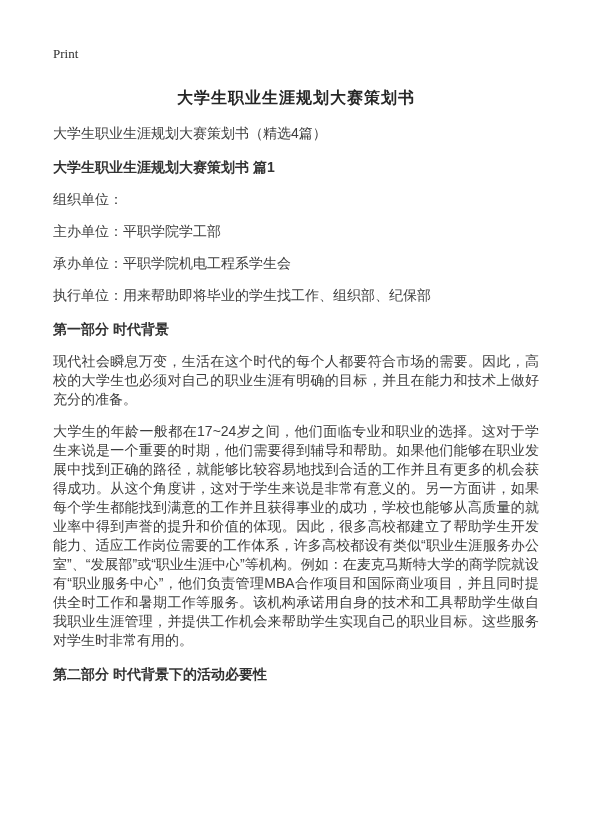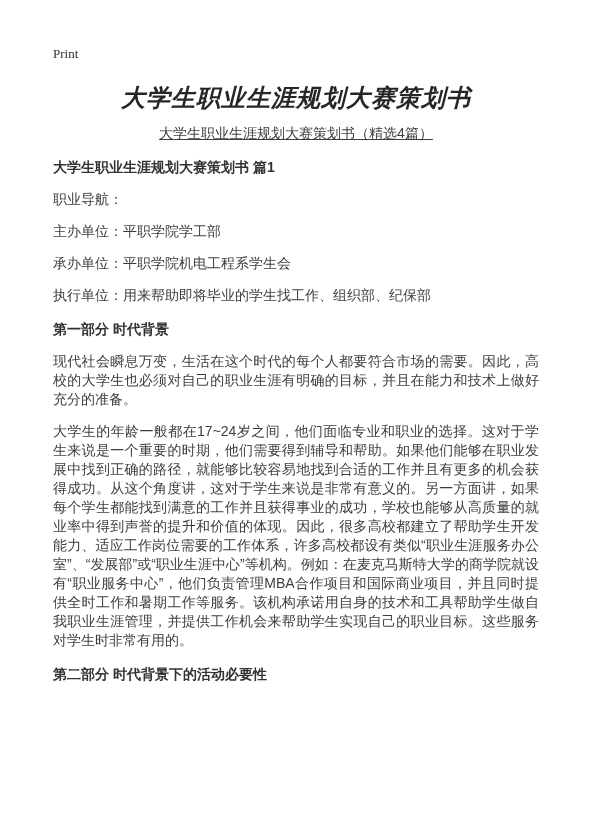--- a/index.html
+++ b/index.html
@@ -17,58 +17,57 @@
   }
   .print-label {
     font-family: "Liberation Serif", "DejaVu Serif", serif;
     font-size: 13px;
     line-height: 16px;
     color: #2f2f2f;
     display: inline-block;
     cursor: pointer;
   }
   .doc-title {
-    font-size: 24px;
+    font-size: 16px;
     line-height: 26px;
     font-weight: bold;
     text-align: center;
     color: #262626;
     margin: 23px 0 0 0;
     letter-spacing: 1px;
-    font-style: italic;
   }
   .para {
     font-size: 14px;
     line-height: 19px;
     color: #3d3d3d;
     text-align: justify;
     margin: 13px 0;
   }
   .para.heading {
     font-weight: bold;
     color: #333333;
     margin: 15px 0 10px 0;
     text-align: left;
   }
-  .para.subtitle { text-align: center; text-decoration: underline; }
+  .para.subtitle { text-align: left; }
 </style>
 </head>
 <body>
 
 <div class="page">
 
   <span class="print-label">Print</span>
 
   <h1 class="doc-title">大学生职业生涯规划大赛策划书</h1>
 
   <p class="para subtitle">大学生职业生涯规划大赛策划书（精选4篇）</p>
 
   <p class="para heading">大学生职业生涯规划大赛策划书 篇1</p>
 
-  <p class="para">职业导航：</p>
+  <p class="para">组织单位：</p>
   <p class="para">主办单位：平职学院学工部</p>
   <p class="para">承办单位：平职学院机电工程系学生会</p>
   <p class="para">执行单位：用来帮助即将毕业的学生找工作、组织部、纪保部</p>
 
   <p class="para heading">第一部分 时代背景</p>
 
   <p class="para">现代社会瞬息万变，生活在这个时代的每个人都要符合市场的需要。因此，高校的大学生也必须对自己的职业生涯有明确的目标，并且在能力和技术上做好充分的准备。</p>
   <p class="para">大学生的年龄一般都在17~24岁之间，他们面临专业和职业的选择。这对于学生来说是一个重要的时期，他们需要得到辅导和帮助。如果他们能够在职业发展中找到正确的路径，就能够比较容易地找到合适的工作并且有更多的机会获得成功。从这个角度讲，这对于学生来说是非常有意义的。另一方面讲，如果每个学生都能找到满意的工作并且获得事业的成功，学校也能够从高质量的就业率中得到声誉的提升和价值的体现。因此，很多高校都建立了帮助学生开发能力、适应工作岗位需要的工作体系，许多高校都设有类似“职业生涯服务办公室”、“发展部”或“职业生涯中心”等机构。例如：在麦克马斯特大学的商学院就设有“职业服务中心”，他们负责管理MBA合作项目和国际商业项目，并且同时提供全时工作和暑期工作等服务。该机构承诺用自身的技术和工具帮助学生做自我职业生涯管理，并提供工作机会来帮助学生实现自己的职业目标。这些服务对学生时非常有用的。</p>
 
   <p class="para heading">第二部分 时代背景下的活动必要性</p>

